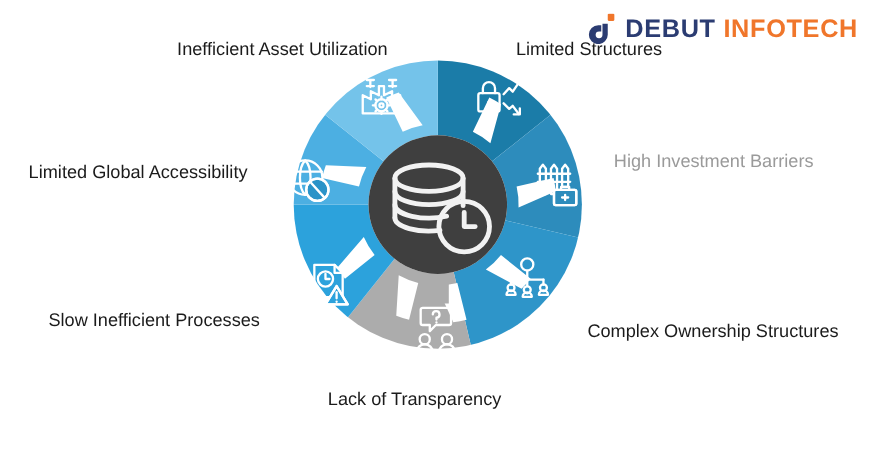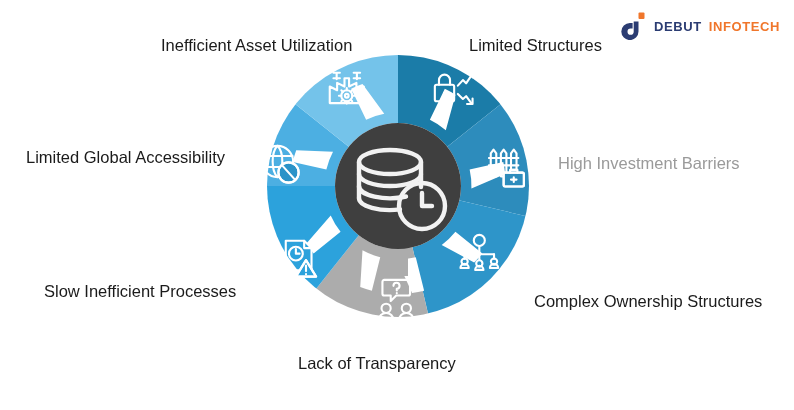--- a/index.html
+++ b/index.html
@@ -26,21 +26,21 @@
     gap: 7px;
     height: 30px;
   }
   #logo .mark {
     width: 26px;
     height: 28px;
     position: relative;
     flex: 0 0 auto;
   }
   #logo .wordmark {
-    font-size: 13px;
+    font-size: 23px;
     font-weight: bold;
     letter-spacing: 0.6px;
     line-height: 1;
     white-space: nowrap;
   }
   #logo .w-debut { color: #2B3C72; }
   #logo .w-info  { color: #F0762B; margin-left: 7px; }
 
   
   #wheel {
@@ -56,21 +56,21 @@
     color: #1b1b1b;
     white-space: nowrap;
     line-height: 1;
   }
   .lbl.muted { color: #9a9a9a; }
 
   #lbl-inefficient-asset-utilization { left: 117px; top: 37px; margin-left: 44px; }
   #lbl-limited-global-accessibility  { left: 26px;  top: 149px; }
   #lbl-slow-transaction-processes    { left: 44px;  top: 283px; }
   #lbl-limited-liquidity             { left: 469px; top: 37px; }
-  #lbl-high-investment-barriers      { left: 558px; top: 155px; text-align: center; }
+  #lbl-high-investment-barriers      { left: 558px; top: 139px; text-align: center; }
   #lbl-complex-ownership-structures  { left: 534px; top: 293px; }
   #lbl-lack-of-transparency          { left: 298px; top: 355px; }
 </style>
 </head>
 <body>
 
 <div id="logo">
   <div class="mark">
     <svg width="26" height="28" viewBox="0 0 26 28" xmlns="http://www.w3.org/2000/svg">
       <rect x="17.5" y="0.5" width="6" height="6.5" rx="1" fill="#F0762B"></rect>

